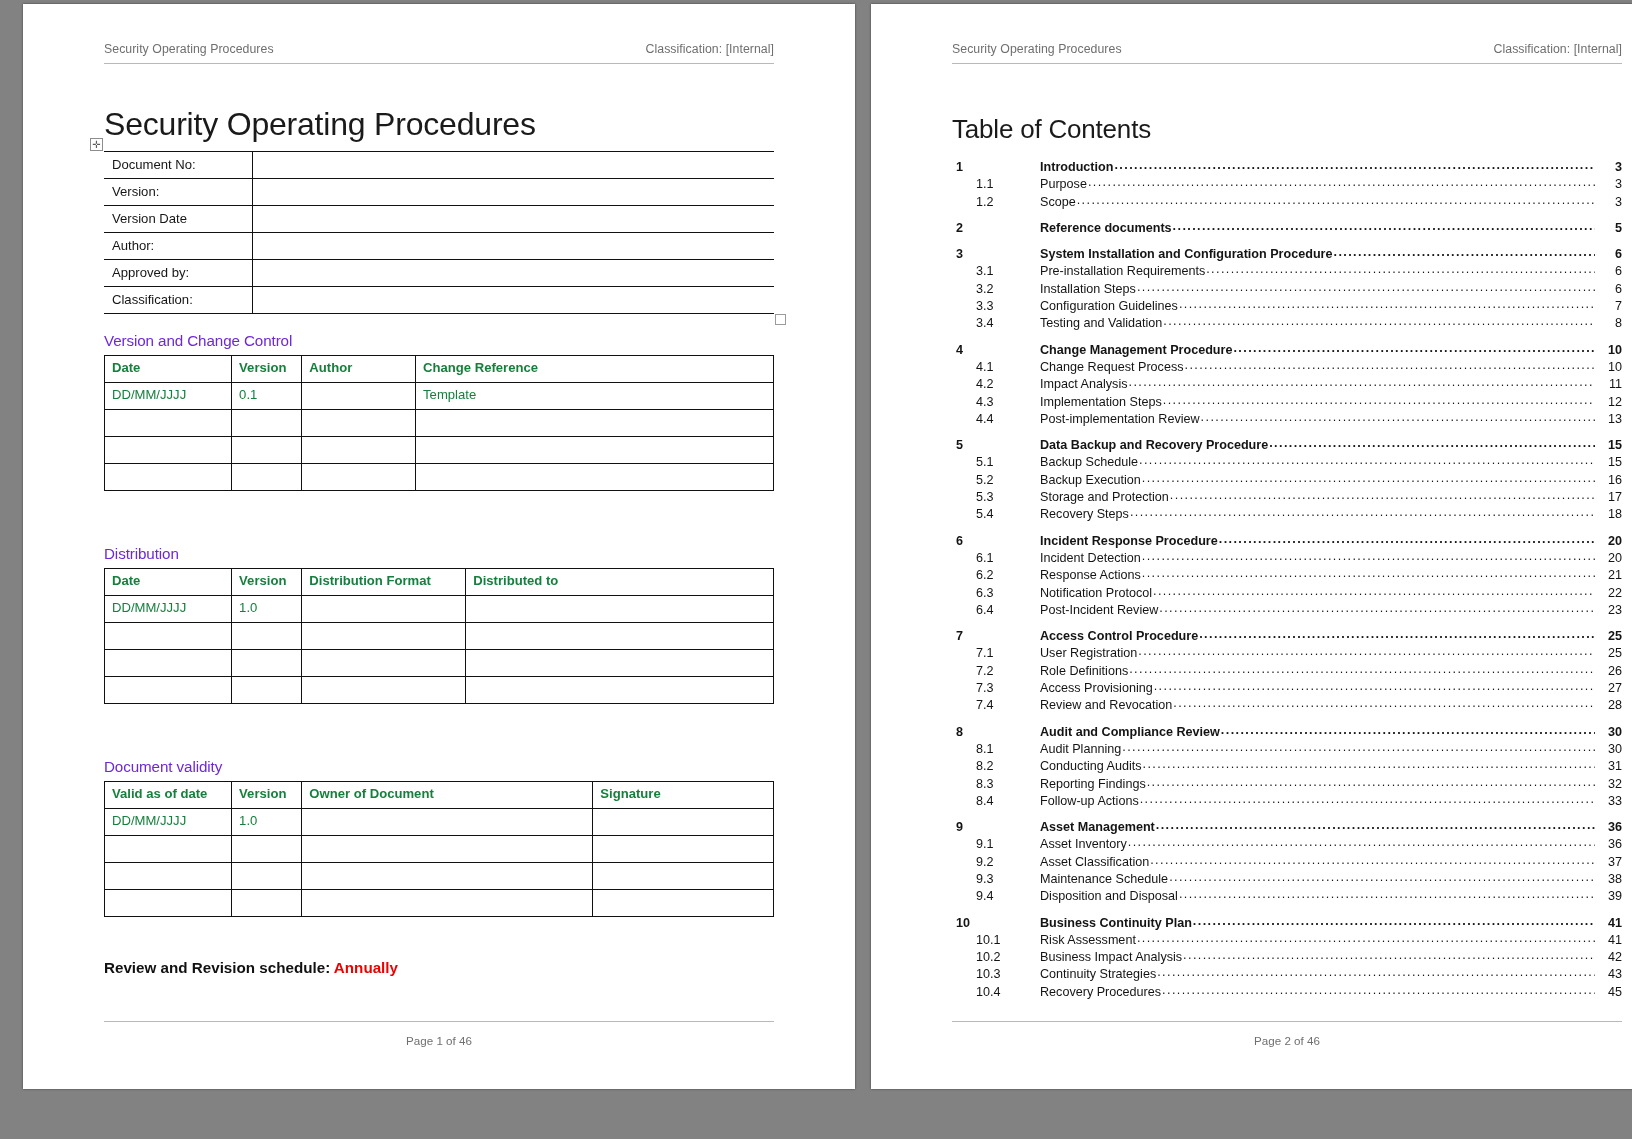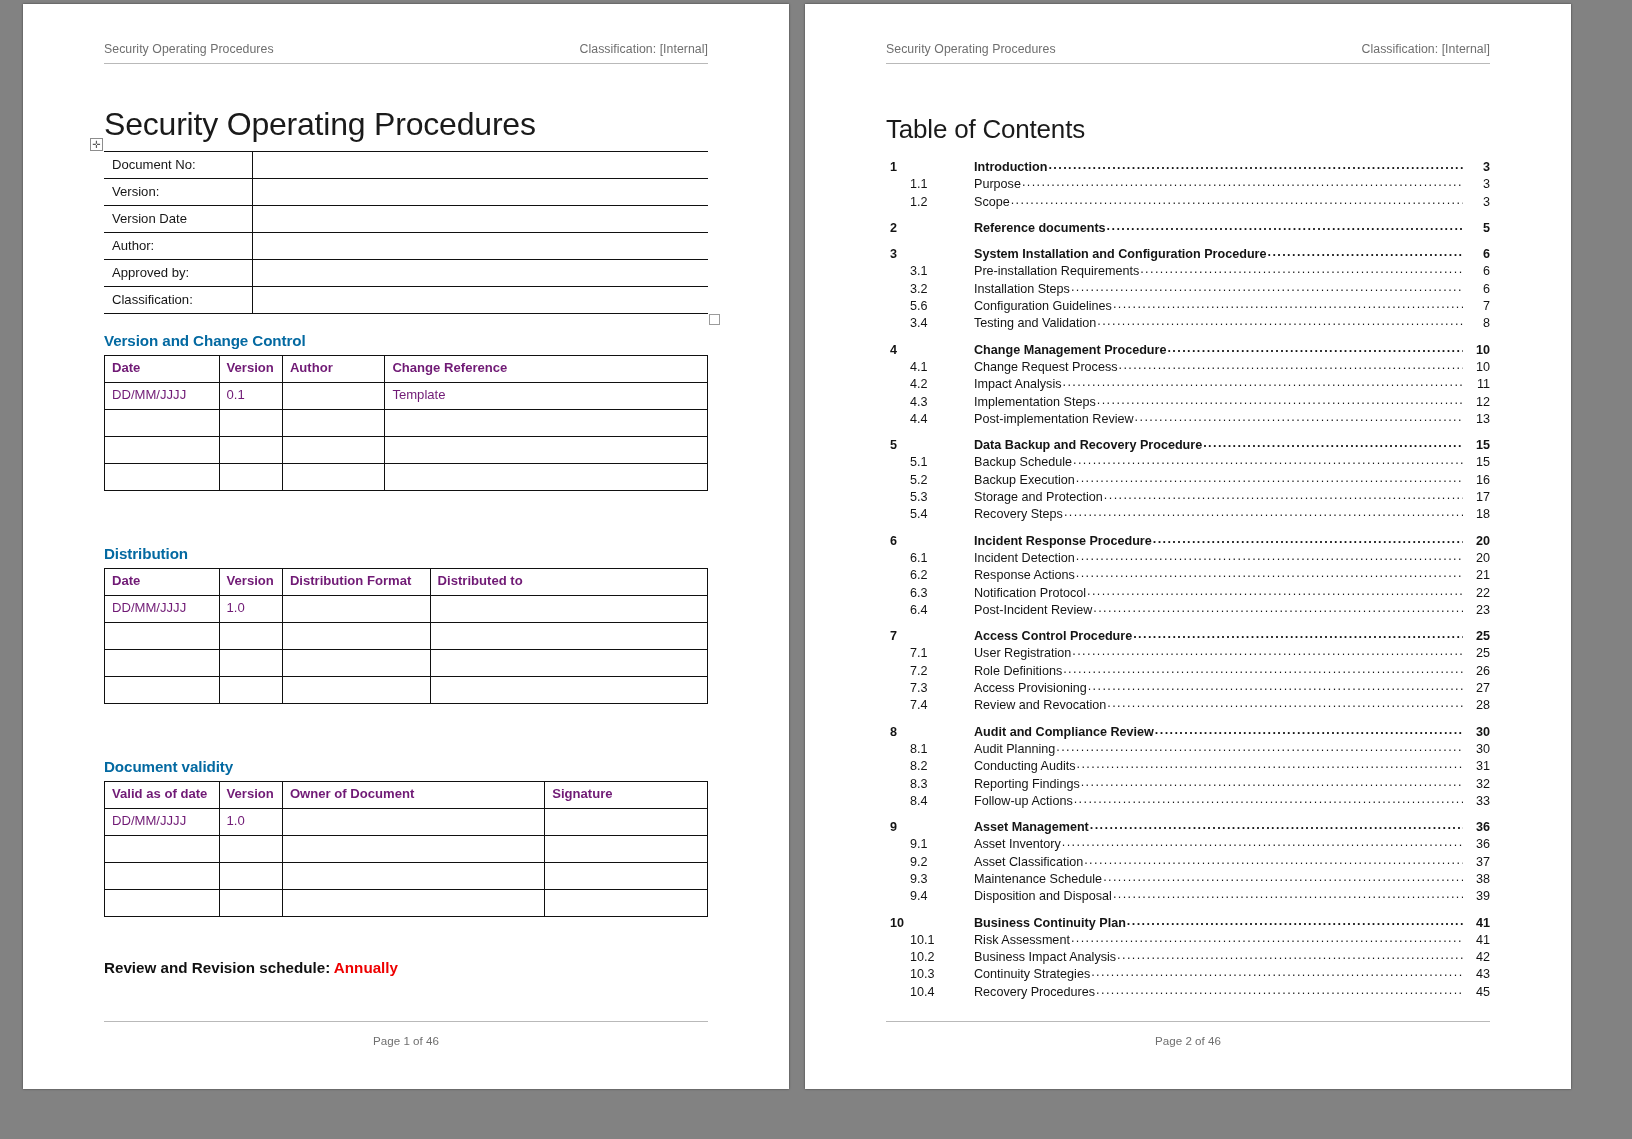--- a/index.html
+++ b/index.html
@@ -15,21 +15,21 @@
   .workspace {
     width: 1632px;
     height: 1139px;
     display: flex;
     gap: 16px;
     padding: 4px 0 0 0;
     background: #828282;
   }
   .page {
     position: relative;
-    width: 766px;
+    width: 832px;
     height: 1085px;
     background: #ffffff;
     box-shadow: 0 0 2px rgba(0,0,0,0.55);
     flex: 0 0 auto;
   }
   .page.left { margin-left: 23px; }
   .page.right { margin-left: 0px; }
 
   
   .doc-header {
@@ -73,22 +73,22 @@
     font-size: 32px;
     font-weight: 400;
     color: #1a1a1a;
     margin: 16px 0 8px 0;
     letter-spacing: -0.2px;
     line-height: 1.15;
   }
 
   h2.sec-title {
     font-size: 15.2px;
-    font-weight: 700;
-    color: #0369a1;
+    font-weight: 400;
+    color: #6d28d9;
     margin: 18px 0 6px 0;
     letter-spacing: -0.1px;
   }
 
   
   .table-handle {
     position: absolute;
     left: -14px;
     top: -13px;
     width: 13px;
@@ -107,21 +107,21 @@
     width: 11px;
     height: 11px;
     border: 1px solid #9b9b9b;
     background: #fff;
   }
 
   table.wtable {
     border-collapse: collapse;
     width: 100%;
     font-size: 13.1px;
-    color: #701a75;
+    color: #15803d;
     table-layout: fixed;
   }
   table.wtable td, table.wtable th {
     border: 1px solid #111;
     padding: 4px 7px;
     text-align: left;
     vertical-align: top;
     height: 27px;
     font-weight: 400;
     overflow: hidden;
@@ -448,21 +448,21 @@
             <span class="dots"></span>
             <span class="pg">6</span>
           </div>
           <div class="toc-row lvl2">
             <span class="num">3.2</span>
             <span class="label">Installation Steps </span>
             <span class="dots"></span>
             <span class="pg">6</span>
           </div>
           <div class="toc-row lvl2">
-            <span class="num">5.6</span>
+            <span class="num">3.3</span>
             <span class="label">Configuration Guidelines </span>
             <span class="dots"></span>
             <span class="pg">7</span>
           </div>
           <div class="toc-row lvl2">
             <span class="num">3.4</span>
             <span class="label">Testing and Validation </span>
             <span class="dots"></span>
             <span class="pg">8</span>
           </div>

